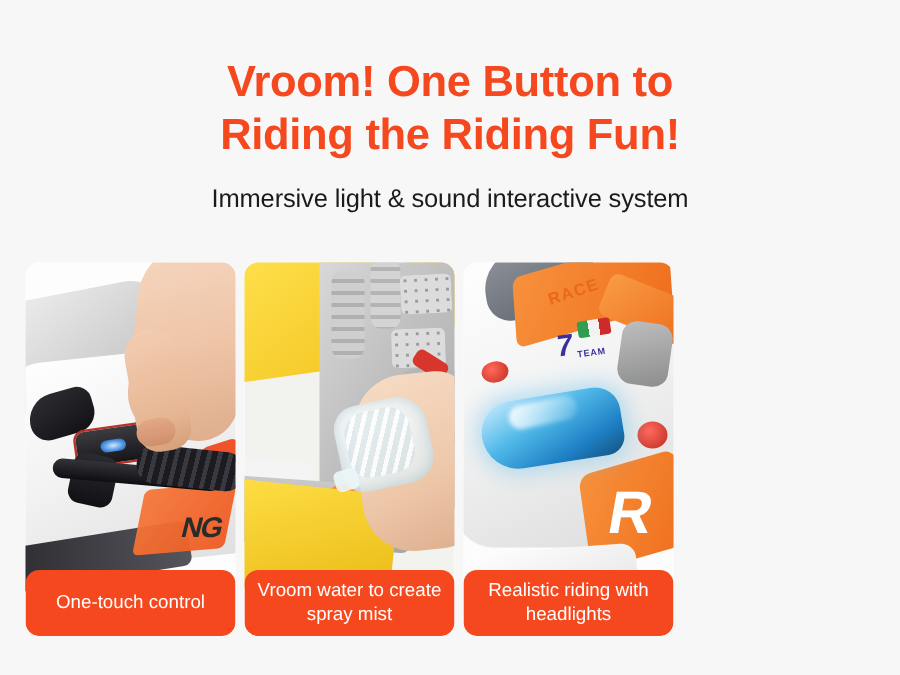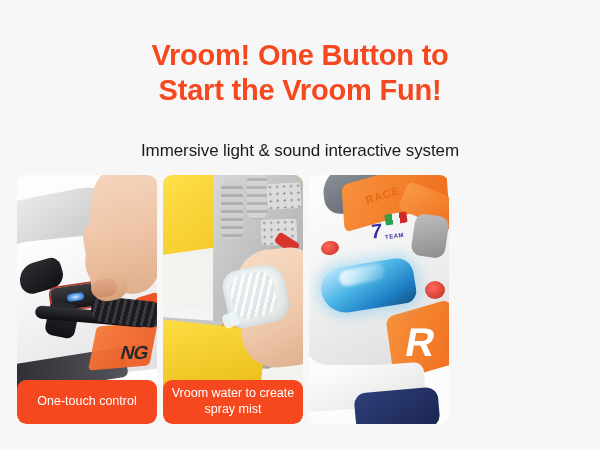--- a/index.html
+++ b/index.html
@@ -15,21 +15,21 @@
   .header{padding-top:38px;text-align:center;}
   .headline{
     color:#f5481e;
     font-weight:bold;
     font-size:29px;
     line-height:1.22;
     letter-spacing:-0.2px;
   }
   .headline .l2{display:block;}
   .subtitle{
-    margin-top:32px;
+    margin-top:14px;
     color:#1b1b1b;
     font-size:17px;
     font-weight:normal;
     letter-spacing:-0.1px;
   }
 
   
   .strip{
     position:absolute;
     left:17px;top:175px;
@@ -416,21 +416,21 @@
   }
 </style>
 </head>
 <body>
 
 <div class="page">
 
   <div class="header">
     <div class="headline">
       <span class="l1">Vroom! One Button to</span>
-      <span class="l2">Start the Vroom Fun!</span>
+      <span class="l2">Riding the Riding Fun!</span>
     </div>
     <div class="subtitle">Immersive light &amp; sound interactive system</div>
   </div>
 
   <div class="strip">
 
     <div class="panel">
       <div class="photo">
         <div class="p1-bg"></div>
         <div class="p1-greyfair"></div>
@@ -494,16 +494,17 @@
         <div class="p4-flag"></div>
         <div class="p4-seven">7</div>
         <div class="p4-team">TEAM</div>
         <div class="p4-marker"></div>
         <div class="p4-marker2"></div>
         <div class="p4-lower"></div>
         <div class="p4-headlight"></div>
         <div class="p4-hlshine"></div>
         <div class="p4-navy"></div>
       </div>
+      <div class="caption">Realistic riding with headlights</div>
     </div>
 
   </div>
 </div>
 
 </body></html>

